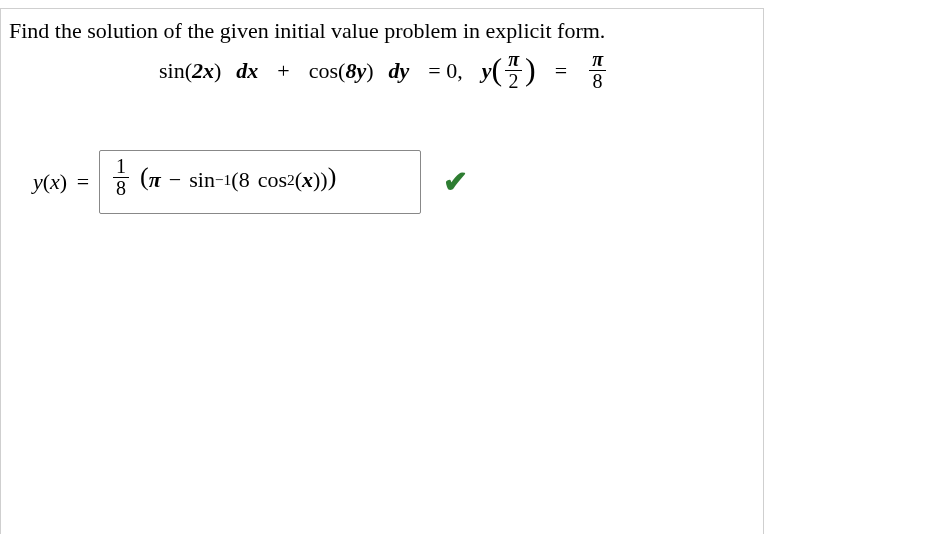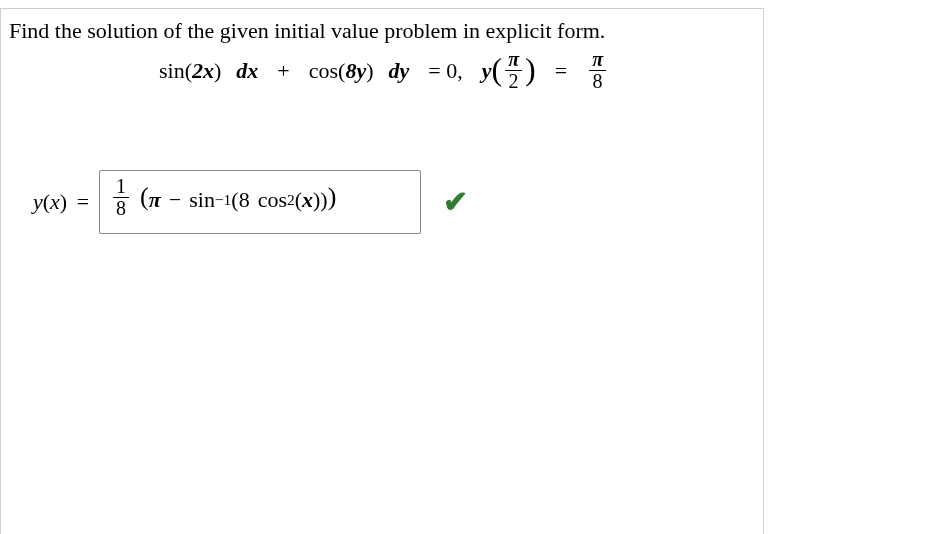--- a/index.html
+++ b/index.html
@@ -36,21 +36,21 @@
   .equation-line {
     font-size: 22px;
     text-align: left;
     margin-left: 150px;
     margin-top: 6px;
     line-height: 1;
   }
   .answer-row {
     display: flex;
     align-items: center;
-    margin-top: 76px;
+    margin-top: 56px;
     margin-left: 24px;
   }
   .lhs {
     font-size: 22px;
     margin-right: 6px;
     font-style: italic;
   }
   .lhs .upright { font-style: normal; }
   .answer-box {
     border: 1px solid #888;

